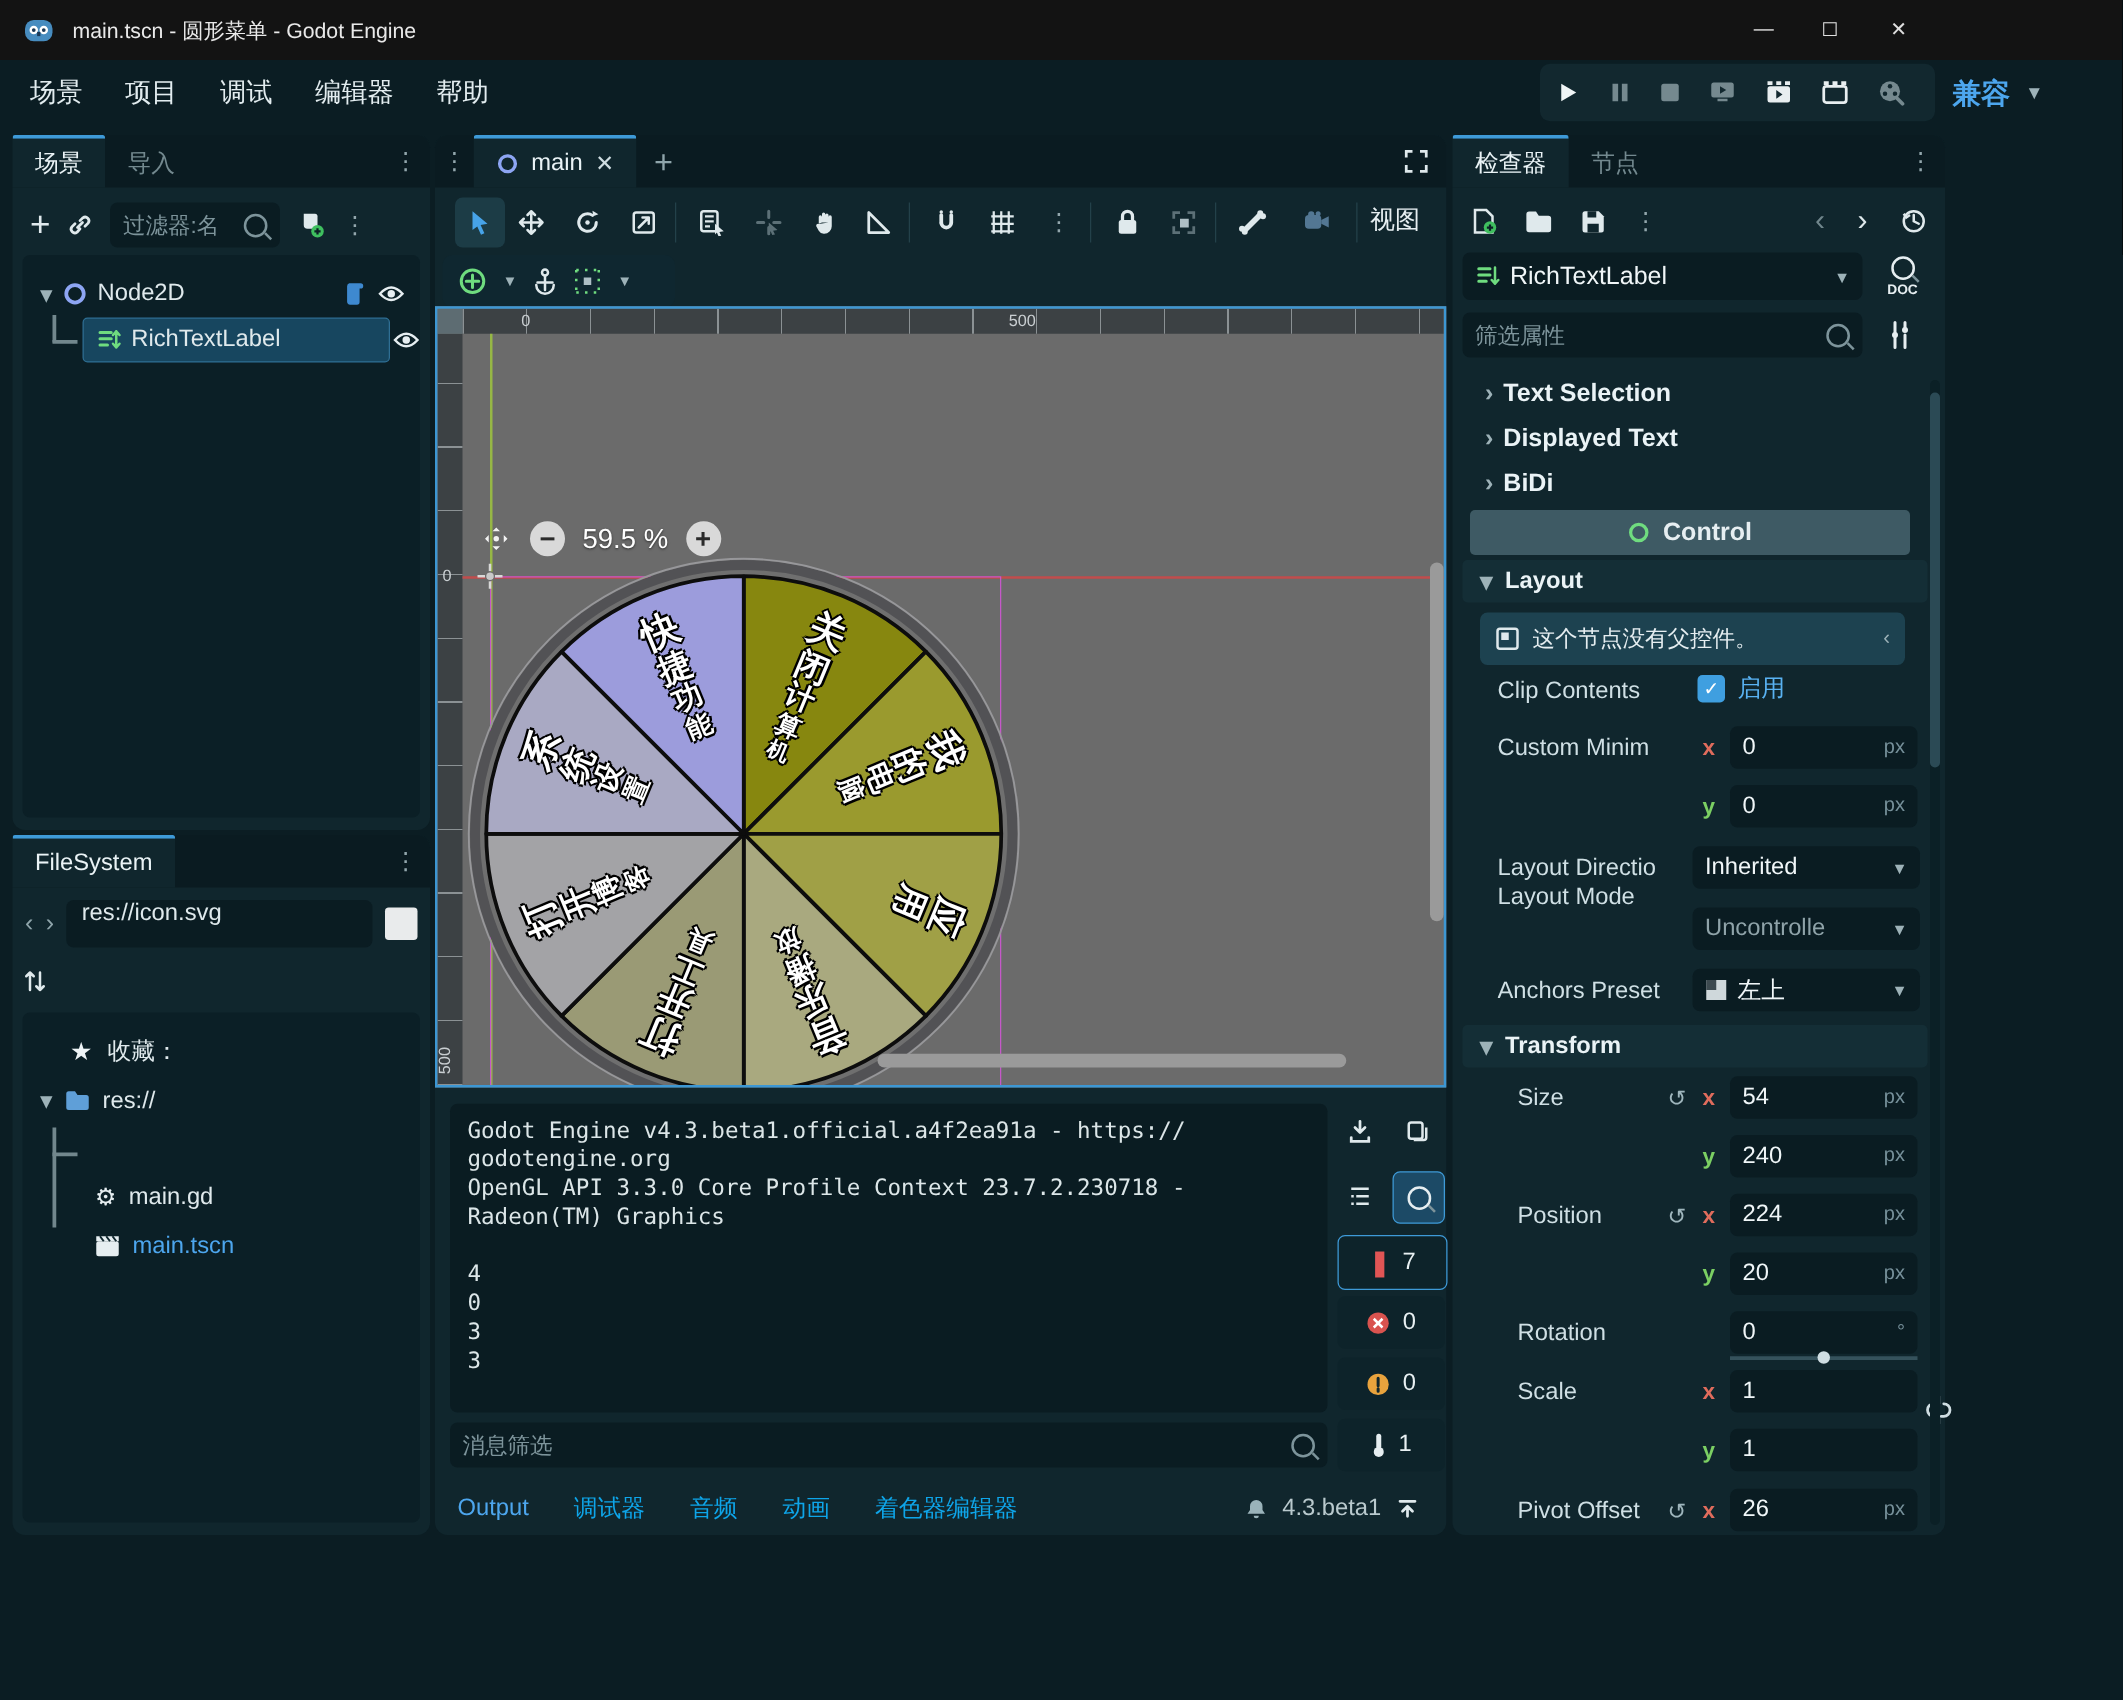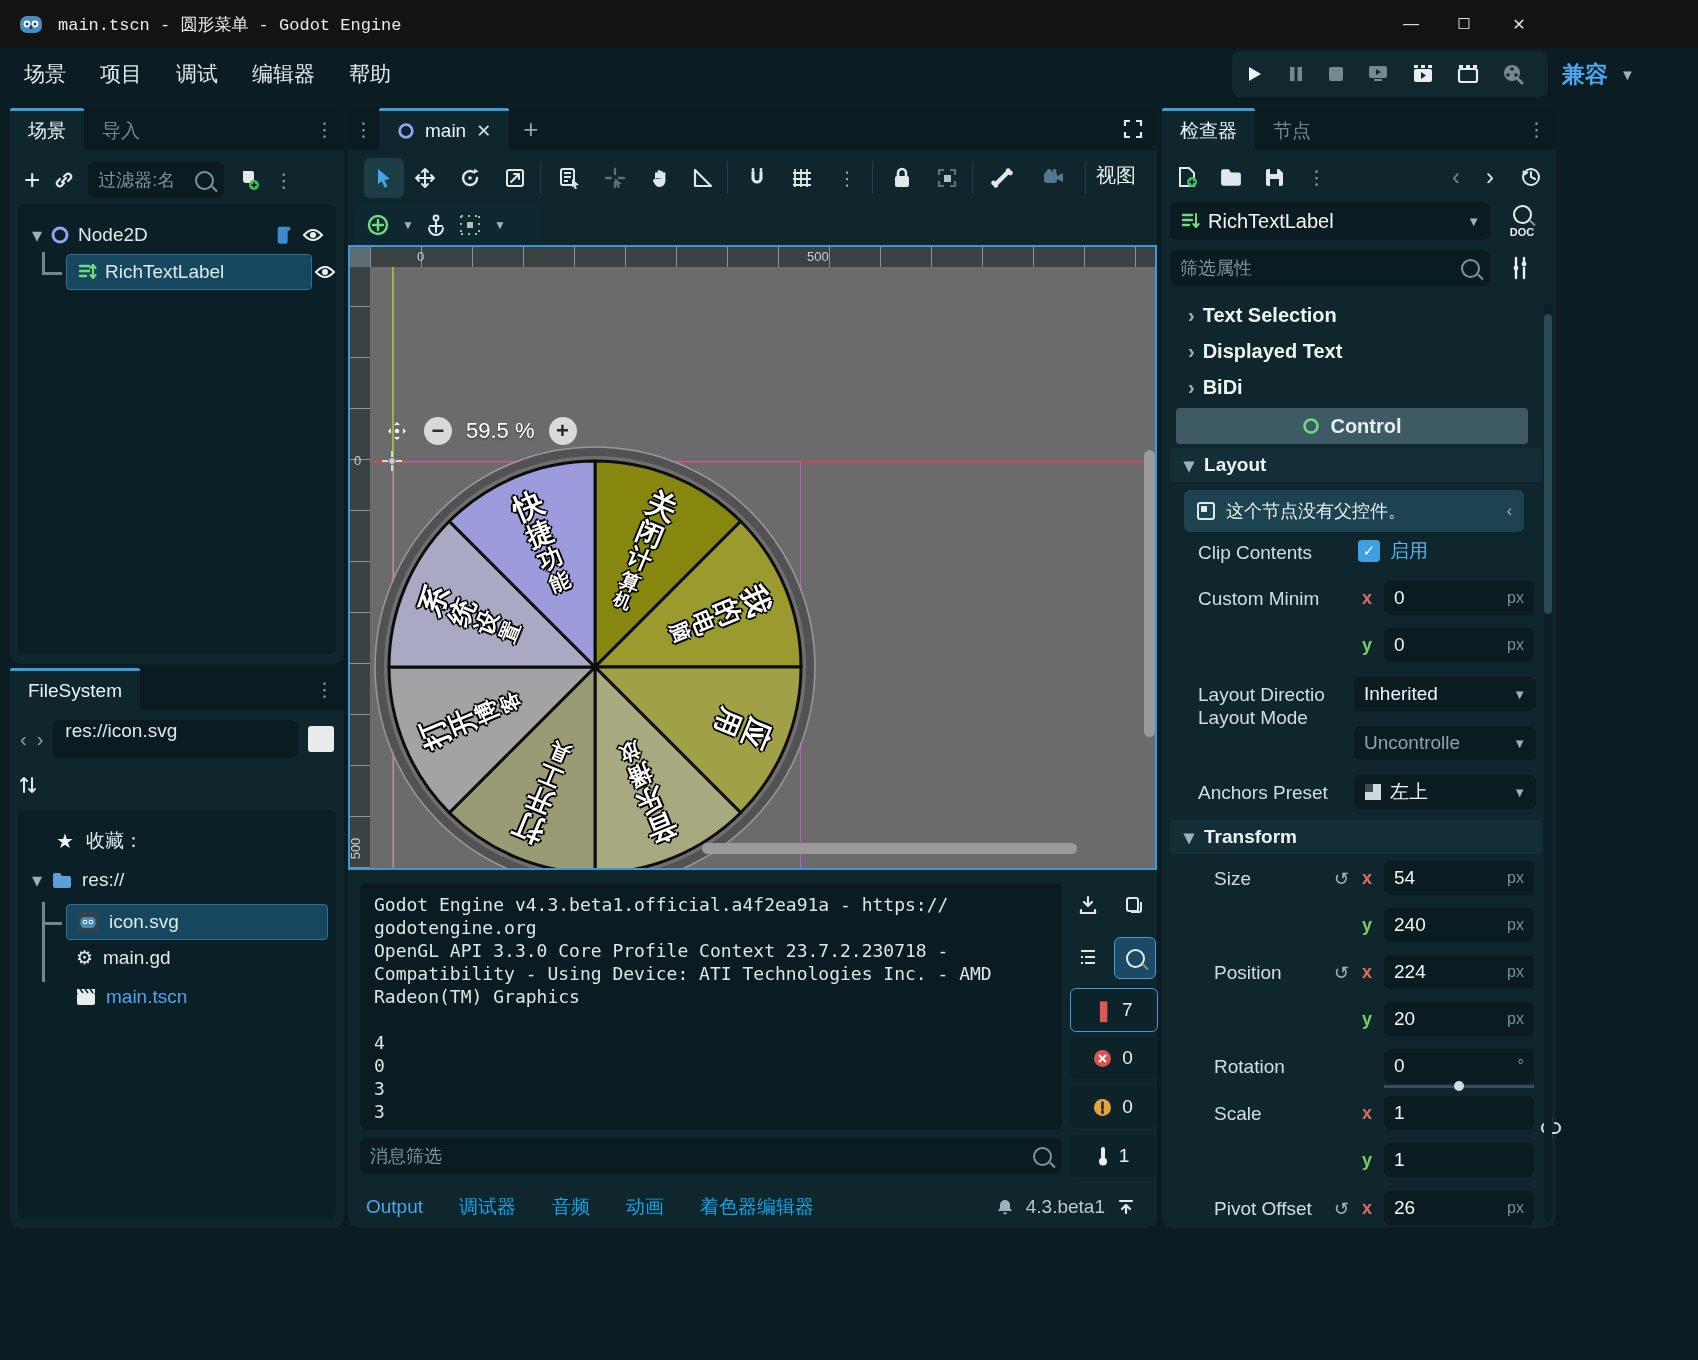--- a/index.html
+++ b/index.html
@@ -3,21 +3,21 @@
 <meta charset="utf-8">
 <style>
   html,body{margin:0;padding:0;background:#000;}
   .screen{position:relative;width:1698px;height:1360px;background:#0b1d23;
     font-family:"Liberation Sans",sans-serif;overflow:hidden;color:#e6eef1;
     -webkit-font-smoothing:antialiased;}
   .abs{position:absolute;}
   
   .titlebar{position:absolute;left:0;top:0;width:1698px;height:48px;background:#131313;
     display:flex;align-items:center;}
-  .titlebar .title{font-size:17px;color:#e9e9e9;margin-left:14px;font-family:Liberation Mono, monospace;}
+  .titlebar .title{font-size:17px;color:#e9e9e9;margin-left:14px;}
   .winbtn{position:absolute;top:0;width:52px;height:48px;display:flex;align-items:center;
     justify-content:center;color:#e0e0e0;font-size:16px;cursor:default;}
   
   .dock{position:absolute;background:#10262d;border-radius:10px;}
   .tabstrip{position:absolute;left:0;top:0;right:0;height:42px;background:#0a1b21;
     border-radius:10px 10px 0 0;display:flex;}
   .tab{height:42px;display:flex;align-items:center;gap:8px;padding:0 18px;font-size:19px;
     color:#73898f;border-top:3px solid transparent;box-sizing:border-box;}
   .tab.active{background:#10262d;color:#eaf3f6;border-top:3px solid #3e9ad8;border-radius:2px 2px 0 0;}
   .kebab{color:#93a7ad;font-size:19px;letter-spacing:0;line-height:1;}
@@ -243,31 +243,20 @@
       </div>
       <div class="treerow" style="left:14px;top:58px;gap:10px">
         <span class="chev">▾</span>
         <svg class="ic" width="20" height="17" viewBox="0 0 20 17">
           <path d="M1 3 a2 2 0 0 1 2-2 h5 l2 3 h7 a2 2 0 0 1 2 2 v8 a2 2 0 0 1-2 2 H3 a2 2 0 0 1-2-2z" fill="#5f9fd8"></path>
         </svg>
         <span>res://</span>
       </div>
       <div class="abs" style="left:24px;top:92px;width:3px;height:80px;background:#72878d"></div>
       <div class="abs" style="left:24px;top:112px;width:20px;height:3px;background:#72878d"></div>
-      <div class="treerow selrow" style="left:48px;top:94px;width:262px;height:36px;padding-left:10px;box-sizing:border-box;gap:10px">
-        <svg class="ic" width="22" height="22" viewBox="0 0 26 26">
-          <rect x="1" y="1" width="24" height="24" rx="5" fill="#33414b"></rect>
-          <rect x="4" y="7" width="18" height="13" rx="5" fill="#478cbf"></rect>
-          <circle cx="9.5" cy="13" r="2.6" fill="#fff"></circle>
-            <circle cx="16.5" cy="13" r="2.6" fill="#fff"></circle>
-          <circle cx="9.5" cy="13" r="1.1" fill="#1b3a57"></circle>
-            <circle cx="16.5" cy="13" r="1.1" fill="#1b3a57"></circle>
-        </svg>
-        <span>icon.svg</span>
-      </div>
       <div class="treerow" style="left:58px;top:136px;gap:10px">
         <span style="color:#e6eef1;font-size:19px">⚙</span>
         <span>main.gd</span>
       </div>
       <div class="treerow" style="left:58px;top:176px;gap:10px;color:#4da6ee">
         <svg class="ic" width="20" height="18" viewBox="0 0 20 18">
           <rect x="1" y="5" width="18" height="12" rx="2" fill="#e6eef1"></rect>
           <path d="M1 5 L19 5 L19 1 L1 1 Z" fill="#e6eef1"></path>
             <path d="M4 1 l3 4 M9 1 l3 4 M14 1 l3 4" stroke="#10262d" stroke-width="1.6"></path>
         </svg>
@@ -529,21 +518,20 @@
       <div class="scrollthumb" style="left:352px;top:596px;width:375px;height:11px"></div>
       <div class="scrollthumb" style="left:794px;top:203px;width:11px;height:287px"></div>
     </div>
 
     <div class="abs" style="left:0;top:767px;width:809px;height:310px">
       <div class="inset" style="position:absolute;left:12px;top:8px;width:702px;height:247px;padding:10px 14px;box-sizing:border-box;overflow:hidden">
         <div id="console-lines">
             <div class="console-line">Godot Engine v4.3.beta1.official.a4f2ea91a - https://</div>
             <div class="console-line">godotengine.org</div>
             <div class="console-line">OpenGL API 3.3.0 Core Profile Context 23.7.2.230718 -</div>
-            <div class="console-line">Compatibility - Using Device: ATI Technologies Inc. - AMD</div>
             <div class="console-line">Radeon(TM) Graphics</div>
             <div class="console-line">&nbsp;</div>
             <div class="console-line">4</div>
             <div class="console-line">0</div>
             <div class="console-line">3</div>
             <div class="console-line">3</div>
             <div class="console-line">&nbsp;</div>
           </div>
       </div>
       <div class="searchbox" style="position:absolute;left:12px;top:263px;width:702px;height:36px">

